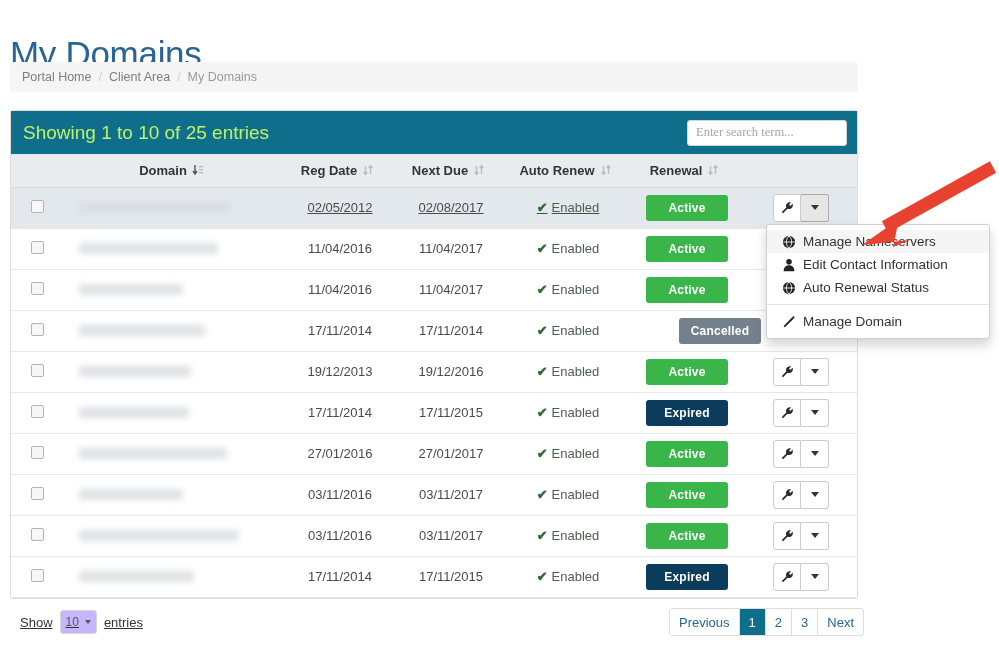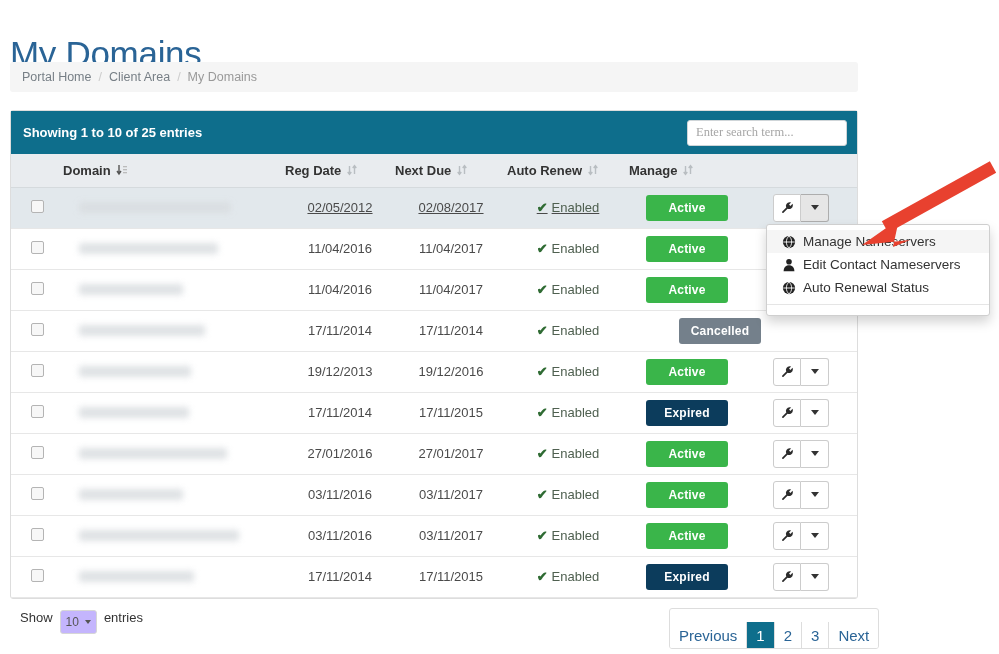--- a/index.html
+++ b/index.html
@@ -49,23 +49,23 @@
     background:#fff;
   }
   .panel-head {
     background: #0e6e8c;
     height: 43px;
     display:flex; align-items:center; justify-content:space-between;
     padding: 0 10px 0 12px;
     position:relative;
   }
   .panel-head .showing {
-    color:#ffffff;
-    font-size: 13px;
-    font-weight: 700;
+    color:#bef264;
+    font-size: 19px;
+    font-weight: 400;
   }
   .search-input {
     width: 160px; height: 26px;
     border: 1px solid #cfd5d8;
     border-radius: 3px;
     padding: 0 8px;
     font-size: 12.5px;
     font-family:Liberation Serif, serif;
     color:#555;
     background:#fff;
@@ -78,21 +78,21 @@
   table.dtable thead th {
     background: #e9ecef;
     border-bottom: 1px solid #d5dadd;
     height: 33px;
     font-size: 13px;
     font-weight: 700;
     color: #333;
     padding: 0;
     vertical-align: middle;
   }
-  .th-inner { display:flex; align-items:center; justify-content:flex-start; gap:0px; }
+  .th-inner { display:flex; align-items:center; justify-content:center; gap:0px; }
   .th-inner .lbl { }
   .sort-ico { display:inline-block; width:22px; text-align:center; font-size:11px; line-height:1; }
   .sort-ico svg { vertical-align: middle; }
 
   table.dtable tbody td {
     height: 41px;
     border-bottom: 1px solid #e7e7e7;
     font-size: 13px;
     color: #4a4a4a;
     padding: 0 6px;
@@ -159,22 +159,22 @@
   .caret {
     width:0;height:0;
     border-left:4px solid transparent;
     border-right:4px solid transparent;
     border-top:5px solid #333;
   }
 
   
   .footer-left {
     position:absolute; left:20px; top:610px;
-    display:flex; gap:7px;
-    font-size:13px; color:#333;
+    display:flex; align-items:center; gap:7px;
+    font-size:13px; color:#333;text-decoration:underline;
   }
   .len-select {
     border:1px solid #d6d6d6;
     border-radius:3px;
     background:#c4b5fd;
     height: 24px;
     padding: 0 5px;
     display:flex; align-items:center; gap:6px;
     font-size:12px; color:#555;
     cursor:pointer;
@@ -189,27 +189,26 @@
     position:absolute; left:669px; top:608px;
     display:flex;
     border-radius:3px;
     overflow:hidden;
     border:1px solid #dddddd;
   }
   .pg {
     height: 26px; min-width: 24px;
     padding: 0 9px;
     display:flex; align-items:center; justify-content:center;
-    font-size:15px;
+    font-size:13px;
     color:#2a6496;
     background:#fff;
     border-left:1px solid #dddddd;
     cursor:pointer;
     white-space:nowrap;
-    margin-top:13px;
   }
   .pg:first-child { border-left:none; }
   .pg.cur { background:#0e6e8c; color:#ffffff; }
 
   
   .dropdown-menu {
     position:absolute;
     left: 766px; top: 224px;
     width: 224px;
     background:#ffffff;
@@ -310,21 +309,21 @@
               <span class="sort-ico">
                 <svg width="12" height="14" viewBox="0 0 12 14">
                   <path d="M3.5 3 L3.5 11 M1.7 9 L3.5 11.3 L5.3 9" stroke="#b9bec2" stroke-width="1.4" fill="none"></path>
                   <path d="M8.5 11 L8.5 3 M6.7 5 L8.5 2.7 L10.3 5" stroke="#b9bec2" stroke-width="1.4" fill="none"></path>
                 </svg>
               </span>
             </div>
           </th>
           <th>
             <div class="th-inner">
-              <span class="lbl">Manage</span>
+              <span class="lbl">Renewal</span>
               <span class="sort-ico">
                 <svg width="12" height="14" viewBox="0 0 12 14">
                   <path d="M3.5 3 L3.5 11 M1.7 9 L3.5 11.3 L5.3 9" stroke="#b9bec2" stroke-width="1.4" fill="none"></path>
                   <path d="M8.5 11 L8.5 3 M6.7 5 L8.5 2.7 L10.3 5" stroke="#b9bec2" stroke-width="1.4" fill="none"></path>
                 </svg>
               </span>
             </div>
           </th>
           <th></th>
         </tr>
@@ -534,32 +533,41 @@
         </span>
         <span>Manage Nameservers</span>
       </div>
       <div class="dd-item">
         <span class="di">
           <svg width="14" height="14" viewBox="0 0 16 16">
             <circle cx="8" cy="4.3" r="3.2" fill="#222"></circle>
             <path d="M1.8 15 C2.2 10.2 5 8.4 8 8.4 C11 8.4 13.8 10.2 14.2 15 Z" fill="#222"></path>
           </svg>
         </span>
-        <span>Edit Contact Nameservers</span>
+        <span>Edit Contact Information</span>
       </div>
       <div class="dd-item">
         <span class="di">
           <svg width="14" height="14" viewBox="0 0 16 16">
             <circle cx="8" cy="8" r="7" fill="#222"></circle>
             <path d="M8 1.3 C4 4 4 12 8 14.7 M8 1.3 C12 4 12 12 8 14.7 M1.4 8 L14.6 8" stroke="#fff" stroke-width="1" fill="none"></path>
           </svg>
         </span>
         <span>Auto Renewal Status</span>
       </div>
       <div class="dd-divider"></div>
+      <div class="dd-item">
+        <span class="di">
+          <svg width="14" height="14" viewBox="0 0 16 16">
+            <path d="M2 14 L4.2 13.2 L13.5 3.9 L12 2.4 L2.7 11.7 Z" fill="#222"></path>
+            <path d="M12.6 1.8 L14.1 3.3" stroke="#222" stroke-width="1.6"></path>
+          </svg>
+        </span>
+        <span>Manage Domain</span>
+      </div>
     </div>
 
   <svg class="arrow-svg" viewBox="0 0 999 654">
     <g id="arrowg">
       <line id="arrowline" x1="993" y1="167" x2="885" y2="227" stroke="#e8412f" stroke-width="13" stroke-linecap="butt"></line>
       <polygon id="arrowhead" points="862,245 899,219 893,247 910,240" fill="#e8412f"></polygon>
     </g>
   </svg>
 
 </div>

